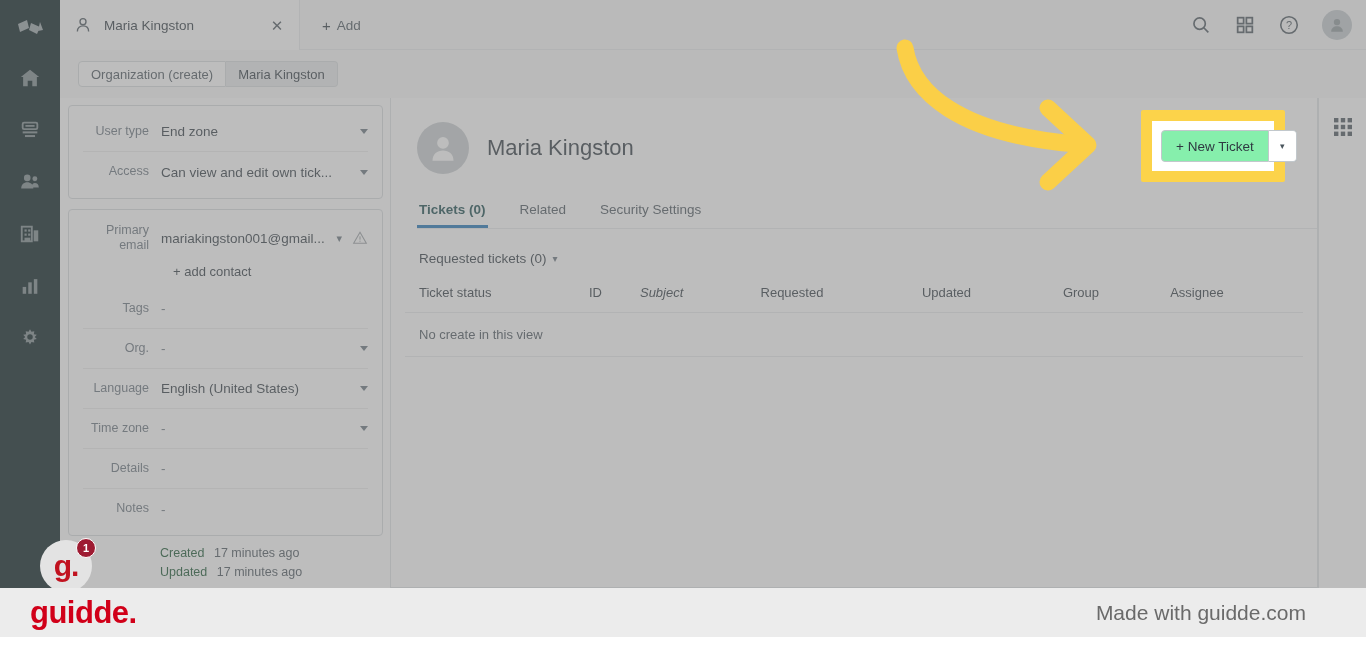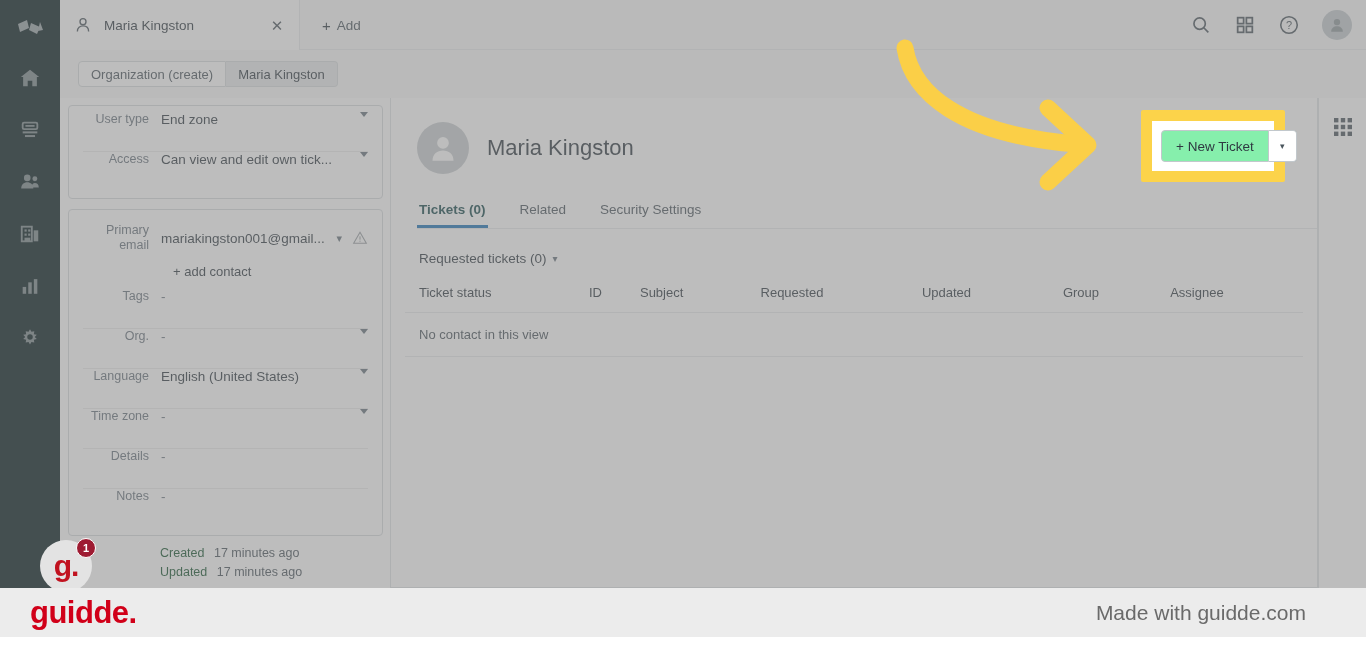--- a/index.html
+++ b/index.html
@@ -126,21 +126,21 @@
     z-index: 6;
   }
   .props-card {
     background: #ffffff;
     border: 1px solid #d8dcde;
     border-radius: 4px;
     margin-bottom: 10px;
     padding: 6px 14px;
   }
   .prop-row {
-    display: flex; 
+    display: flex; align-items: center;
     min-height: 40px;
     border-bottom: 1px solid #ececec;
   }
   .prop-row:last-child { border-bottom: none; }
   .prop-row.noline { border-bottom: none; }
   .prop-label {
     width: 78px; flex: none;
     text-align: right;
     font-size: 12.5px; color: #68737d;
     padding-right: 12px;
@@ -242,21 +242,21 @@
     padding: 4px 0 12px 0;
     border-bottom: 1px solid #e9ebed;
   }
   table.tickets td {
     font-size: 13px; color: #49545c;
     padding: 14px 0;
     border-bottom: 1px solid #e9ebed;
   }
   .col-status { width: 180px; padding-left: 14px !important; }
   .col-id { width: 50px; }
-  .col-subject { width: 118px; }
+  .col-subject { width: 118px; font-style: italic; }
   .col-requested { width: 158px; }
   .col-updated { width: 138px; }
   .col-group { width: 105px; }
   .col-assignee { width: 130px; }
 
   
   .apps-rail {
     position: absolute; left: 1318px; top: 98px;
     width: 48px; height: 490px;
     background: #ffffff;
@@ -585,21 +585,21 @@
           <th class="col-id">ID</th>
           <th class="col-subject">Subject</th>
           <th class="col-requested">Requested</th>
           <th class="col-updated">Updated</th>
           <th class="col-group">Group</th>
           <th class="col-assignee">Assignee</th>
         </tr>
       </thead>
       <tbody>
         <tr>
-          <td class="col-status" colspan="7">No contact in this view</td>
+          <td class="col-status" colspan="7">No create in this view</td>
         </tr>
       </tbody>
     </table>
   </div>
 
   <div class="apps-rail">
     <svg width="18" height="18" viewBox="0 0 18 18">
       <rect x="0" y="0" width="4.4" height="4.4" fill="#49545c"></rect>
       <rect x="6.8" y="0" width="4.4" height="4.4" fill="#49545c"></rect>
       <rect x="13.6" y="0" width="4.4" height="4.4" fill="#49545c"></rect>

